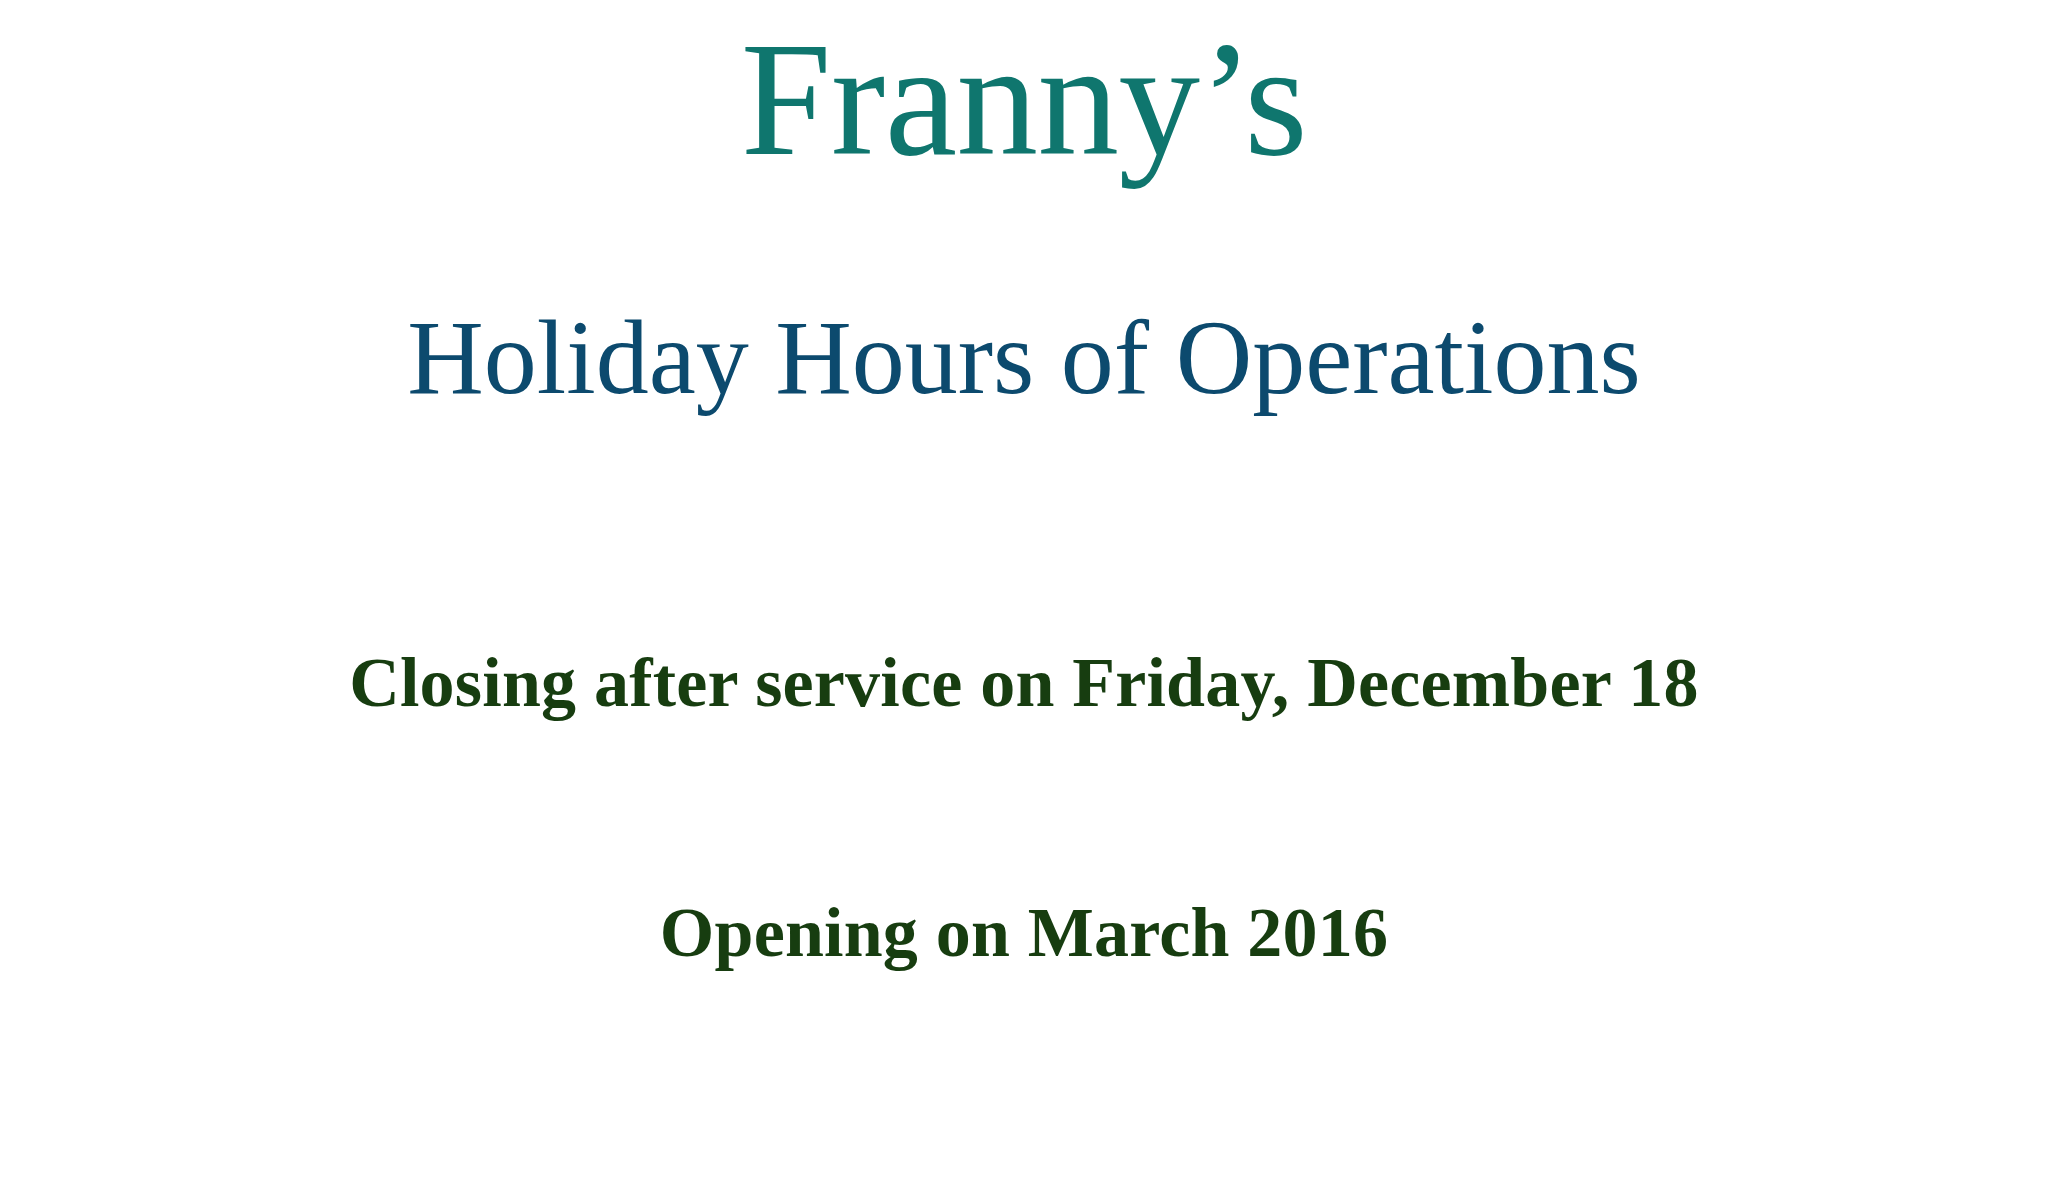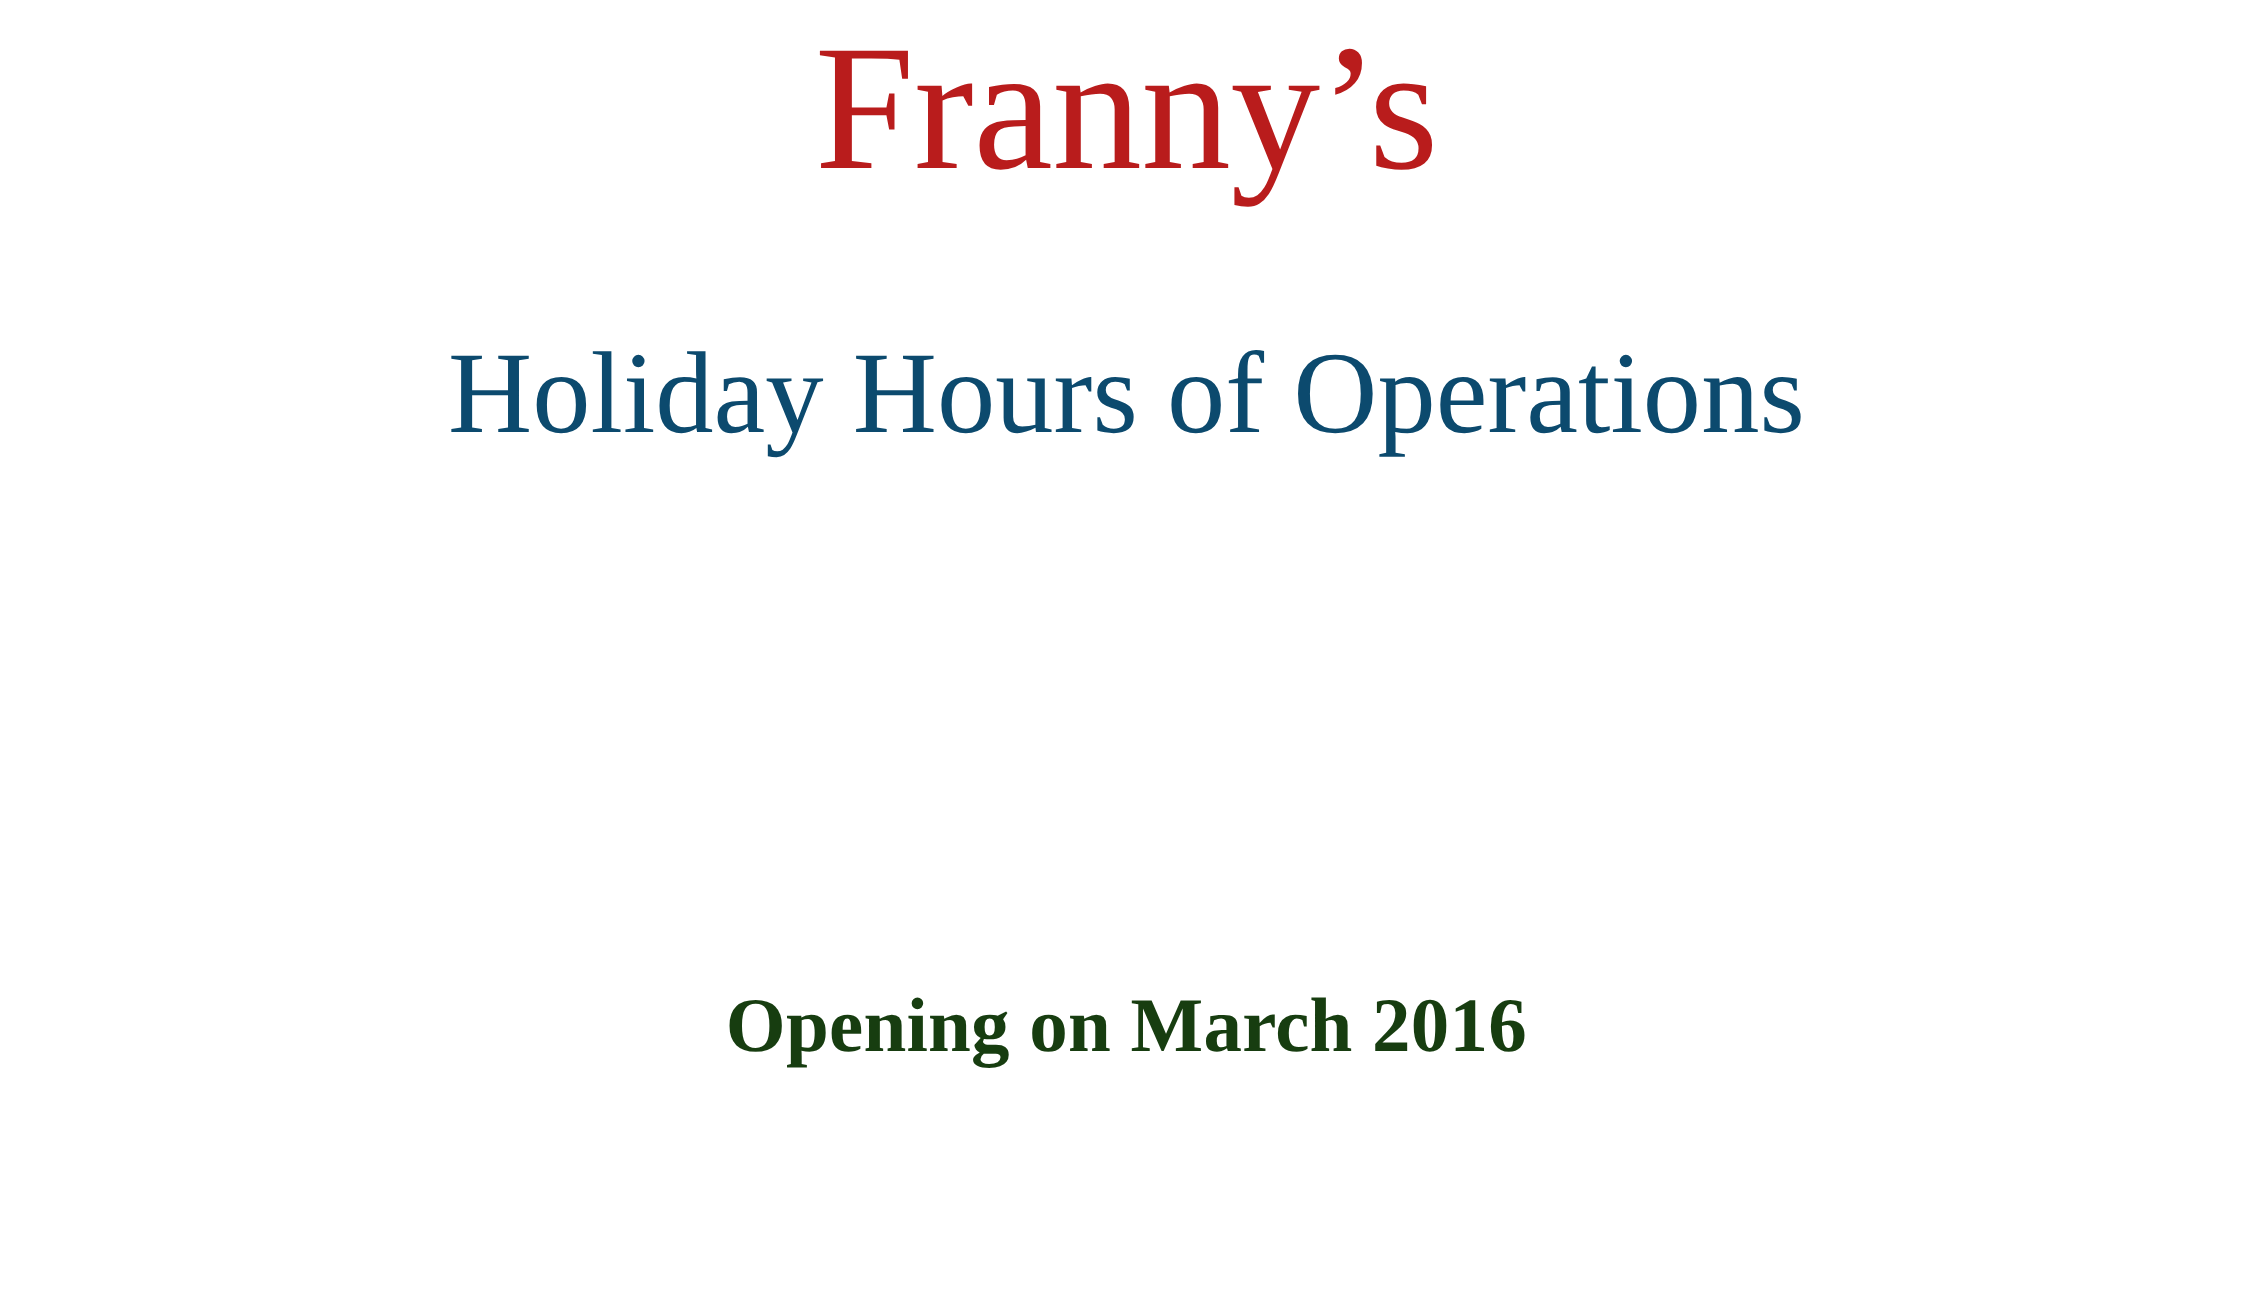--- a/index.html
+++ b/index.html
@@ -31,21 +31,21 @@
     white-space: nowrap;
     line-height: 1;
   }
 
   
   .poster-title {
     top: 18px;
     font-family: "Liberation Serif", "DejaVu Serif", serif;
     font-size: 163px;
     font-weight: 400;
-    color: #b91c1c;
+    color: #0f766e;
     letter-spacing: -0.5px;
   }
 
   
   .poster-subtitle {
     top: 305px;
     font-family: "Liberation Serif", "DejaVu Serif", serif;
     font-size: 106px;
     font-weight: 400;
     color: #0c4a6e;
@@ -71,16 +71,17 @@
 </style>
 </head>
 <body>
 
 <div id="poster">
 
   <div class="line poster-title">Franny’s</div>
 
   <div class="line poster-subtitle">Holiday Hours of Operations</div>
 
+  <div class="line poster-notice notice-closing">Closing after service on Friday, December 18</div>
 
   <div class="line poster-notice notice-opening">Opening on March 2016</div>
 
 </div>
 
 </body></html>

